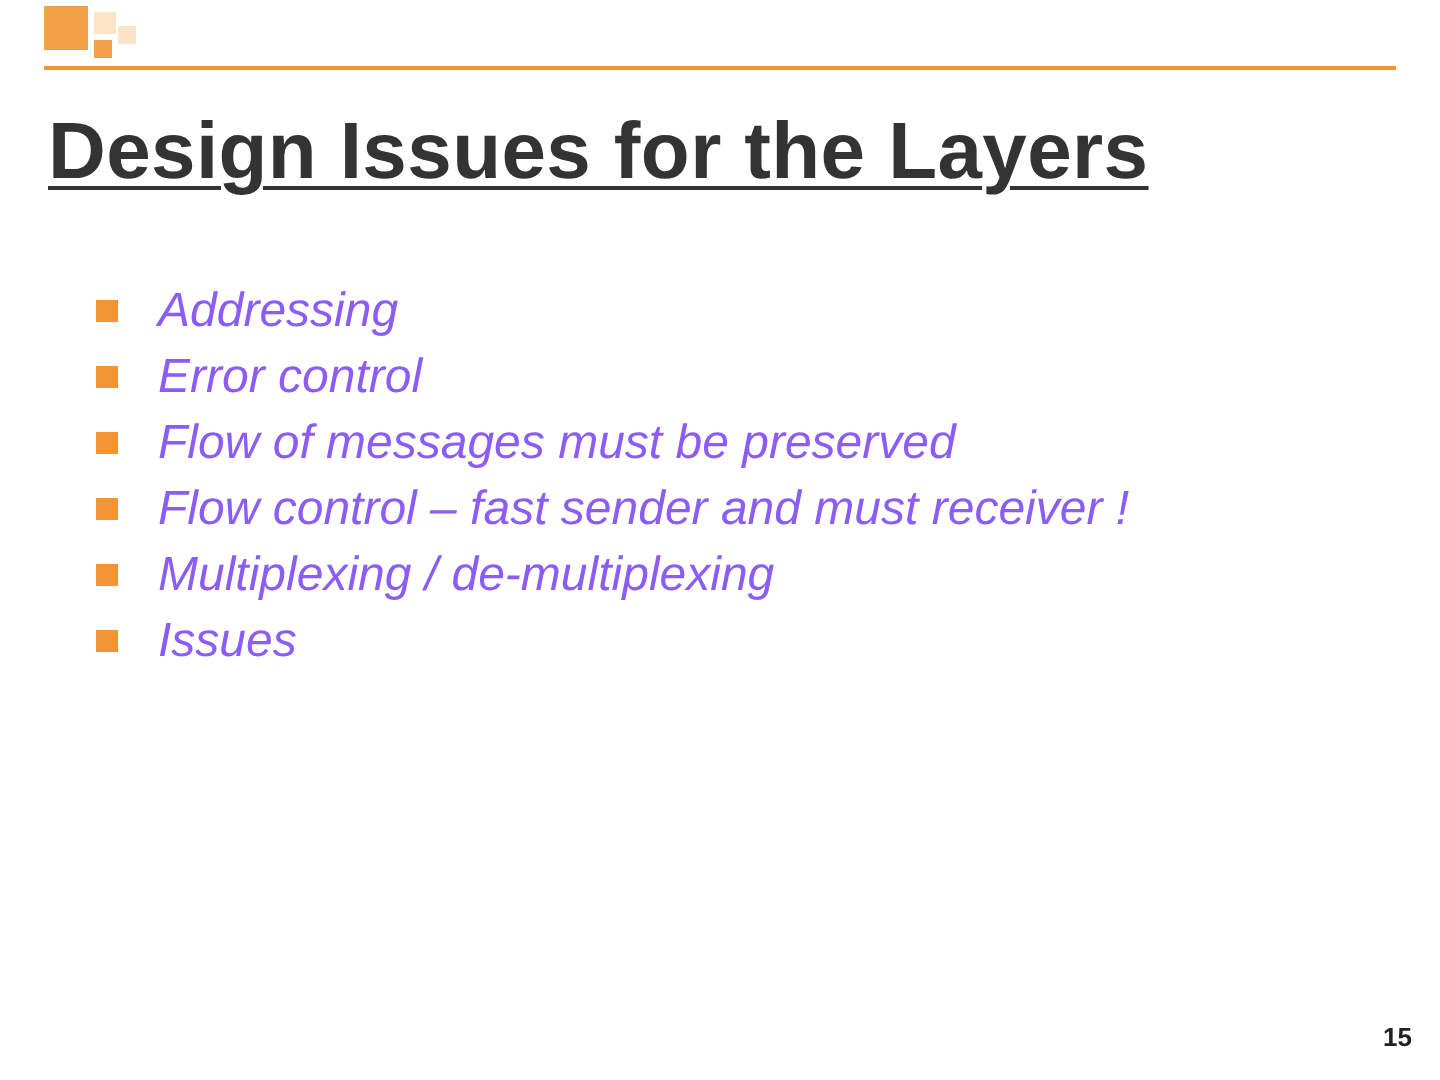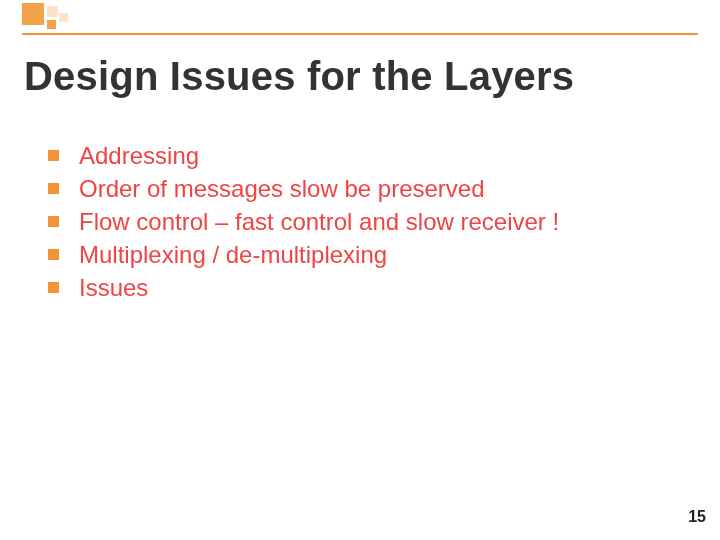--- a/index.html
+++ b/index.html
@@ -38,20 +38,21 @@
     position: absolute;
     left: 22px; top: 33px;
     width: 676px; height: 2px;
     background: #f29434;
   }
   .title {
     position: absolute;
     left: 24px; top: 54px;
     font-size: 40px;
     color: #333;
+    text-decoration: underline;
     text-decoration-thickness: 2px;
     text-underline-offset: 4px;
     letter-spacing: 0.2px;
   }
   .content {
     position: absolute;
     left: 48px; top: 140px;
     width: 620px;
   }
   .item {
@@ -62,27 +63,28 @@
   .bullet {
     flex: 0 0 auto;
     width: 11px; height: 11px;
     background: #f29434;
     margin-top: 10px;
     margin-right: 20px;
   }
   .text {
     font-size: 24px;
     line-height: 31px;
-    color: #ef4444;
+    color: #8b5cf6;
+    font-style: italic;
   }
   .pagenum {
     position: absolute;
     right: 14px;
     bottom: 14px;
-    font-size: 16px;
+    font-size: 13px;
     font-weight: bold;
     color: #222;
   }
 </style>
 </head>
 <body>
 
 <div class="slide">
 
   <div class="deco">
@@ -95,25 +97,29 @@
 
   <h1 class="title">Design Issues for the Layers</h1>
 
   <div class="content">
     <div class="item">
       <div class="bullet"></div>
       <div class="text">Addressing</div>
     </div>
     <div class="item">
       <div class="bullet"></div>
-      <div class="text">Order of messages slow be preserved</div>
+      <div class="text">Error control</div>
     </div>
     <div class="item">
       <div class="bullet"></div>
-      <div class="text">Flow control – fast control and slow receiver !</div>
+      <div class="text">Flow of messages must be preserved</div>
+    </div>
+    <div class="item">
+      <div class="bullet"></div>
+      <div class="text">Flow control – fast sender and must receiver !</div>
     </div>
     <div class="item">
       <div class="bullet"></div>
       <div class="text">Multiplexing / de-multiplexing</div>
     </div>
     <div class="item">
       <div class="bullet"></div>
       <div class="text">Issues</div>
     </div>
   </div>

